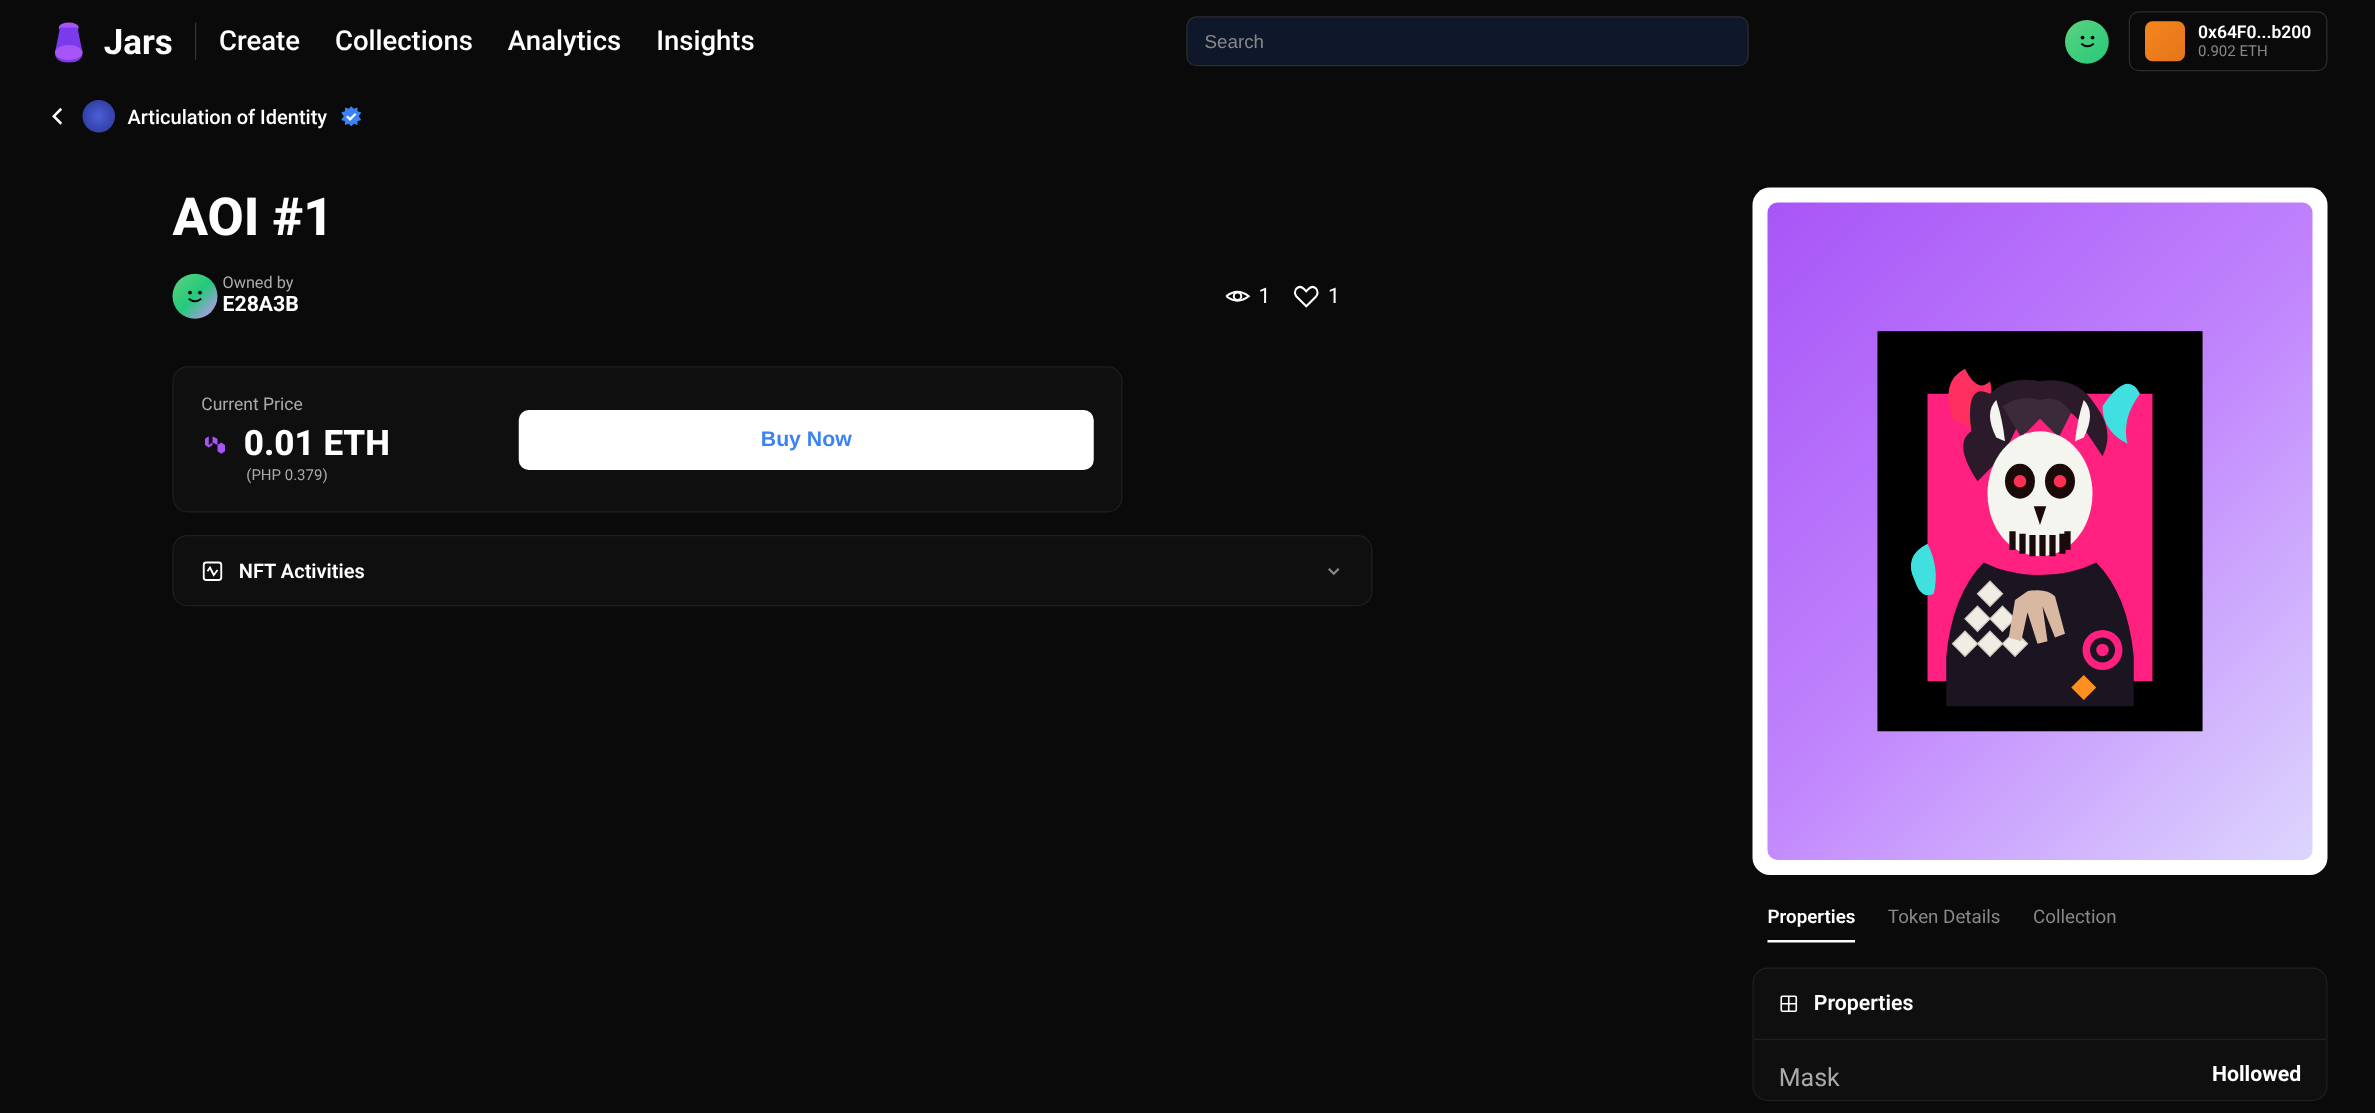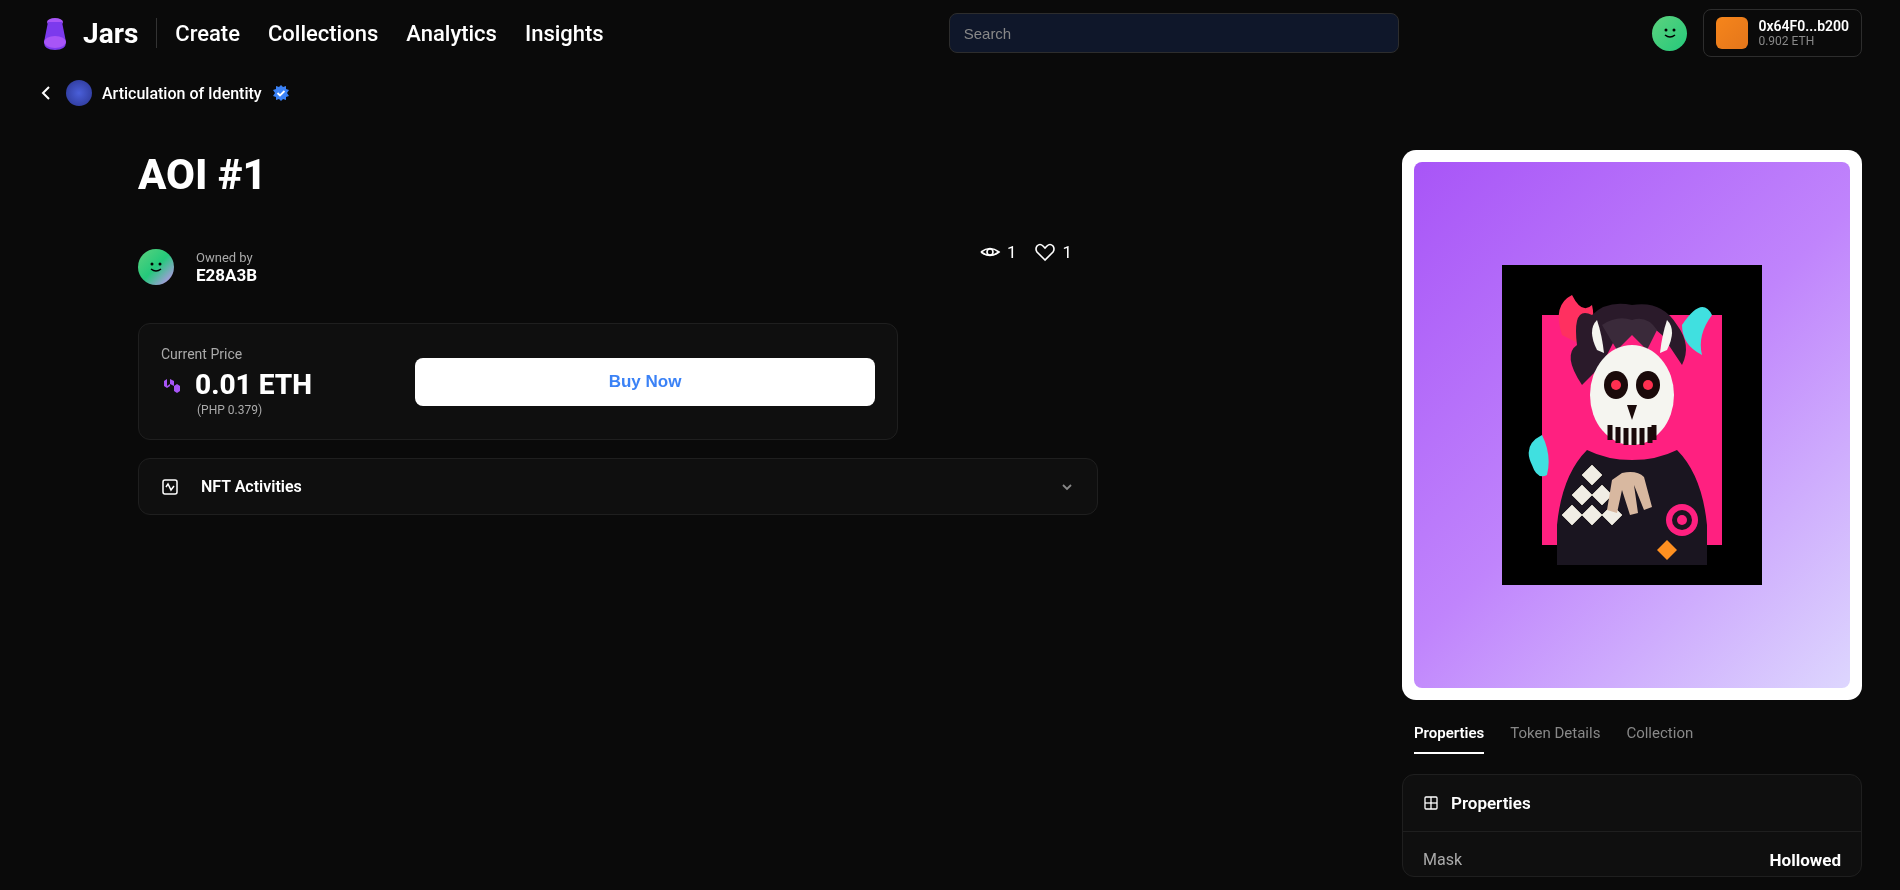--- a/index.html
+++ b/index.html
@@ -167,23 +167,21 @@
     
     .owned-row {
       display: flex;
       align-items: center;
       justify-content: space-between;
       margin-bottom: 38px;
       padding-right: 290px;
     }
     .owned-left {
       display: flex;
-      align-items: center;
-      gap: 22px;
-      margin-top: 30px;
+      gap: 4px;
     }
     .owner-avatar {
       width: 36px;
       height: 36px;
       border-radius: 50%;
       background: linear-gradient(135deg, #5dd27e, #24c97b, #d48cff);
       display: flex;
       align-items: center;
       justify-content: center;
     }
@@ -270,21 +268,21 @@
       padding: 18px 22px;
       display: flex;
       align-items: center;
       justify-content: space-between;
       width: 960px;
       cursor: pointer;
     }
     .activities-left {
       display: flex;
       align-items: center;
-      gap: 22px;
+      gap: 12px;
     }
     .activities-label {
       font-size: 16px;
       font-weight: 600;
     }
     
     
     .right-col {
       width: 460px;
       flex-shrink: 0;
@@ -353,21 +351,21 @@
     .properties-title {
       font-size: 17px;
       font-weight: 600;
     }
     .property-row {
       display: flex;
       justify-content: space-between;
       padding: 18px 20px 6px 20px;
     }
     .property-key {
-      font-size: 16px;
+      font-size: 20px;
       color: #aaa;
     }
     .property-value {
       font-size: 17px;
       font-weight: 700;
       color: #fff;
     }
   </style>
 </head>
 <body>

